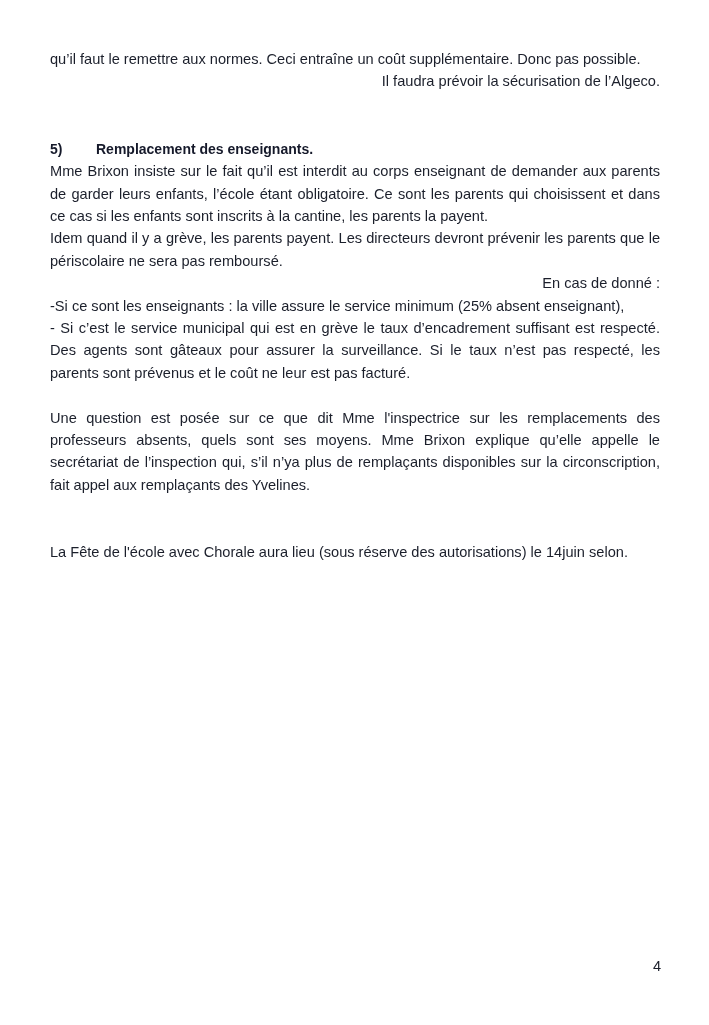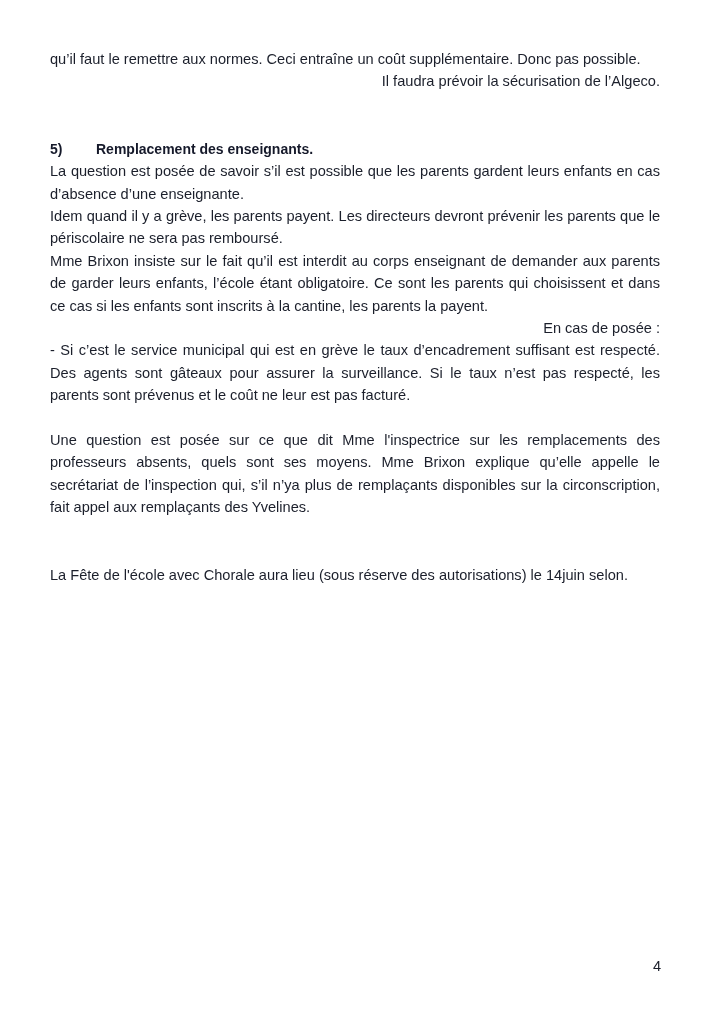--- a/index.html
+++ b/index.html
@@ -69,28 +69,28 @@
 
     <p class="para">qu’il faut le remettre aux normes. Ceci entraîne un coût supplémentaire. Donc pas possible.</p>
 
     <p class="para last-left">Il faudra prévoir la sécurisation de l’Algeco.</p>
 
     <div class="spacer-2"></div>
 
     <p class="heading"><span class="num">5)</span><span>Remplacement des enseignants.</span></p>
 
 
-    <p class="para">La question est posée de savoir s’il est possible que les parents gardent leurs enfants en cas d’absence d’une enseignante.</p>
+
+    <p class="para">Mme Brixon insiste sur le fait qu’il est interdit au corps enseignant de demander aux parents de garder leurs enfants, l’école étant obligatoire. Ce sont les parents qui choisissent et dans ce cas si les enfants sont inscrits à la cantine, les parents la payent.</p>
 
     <p class="para">Idem quand il y a grève, les parents payent. Les directeurs devront prévenir les parents que le périscolaire ne sera pas remboursé.</p>
 
-    <p class="para">Mme Brixon insiste sur le fait qu’il est interdit au corps enseignant de demander aux parents de garder leurs enfants, l’école étant obligatoire. Ce sont les parents qui choisissent et dans ce cas si les enfants sont inscrits à la cantine, les parents la payent.</p>
+    <p class="para last-left">En cas de donné :</p>
 
-    <p class="para last-left">En cas de posée :</p>
-
+    <p class="para">-Si ce sont les enseignants : la ville assure le service minimum (25% absent enseignant),</p>
 
     <p class="para">- Si c’est le service municipal qui est en grève le taux d’encadrement suffisant est respecté. Des agents sont gâteaux pour assurer la surveillance. Si le taux n’est pas respecté, les parents sont prévenus et le coût ne leur est pas facturé.</p>
 
 
     <div class="spacer-1"></div>
 
     <p class="para">Une question est posée sur ce que dit Mme l'inspectrice sur les remplacements des professeurs absents, quels sont ses moyens. Mme Brixon explique qu’elle appelle le secrétariat de l’inspection qui, s’il n’ya plus de remplaçants disponibles sur la circonscription, fait appel aux remplaçants des Yvelines.</p>
 
     <div class="spacer-2"></div>
 

